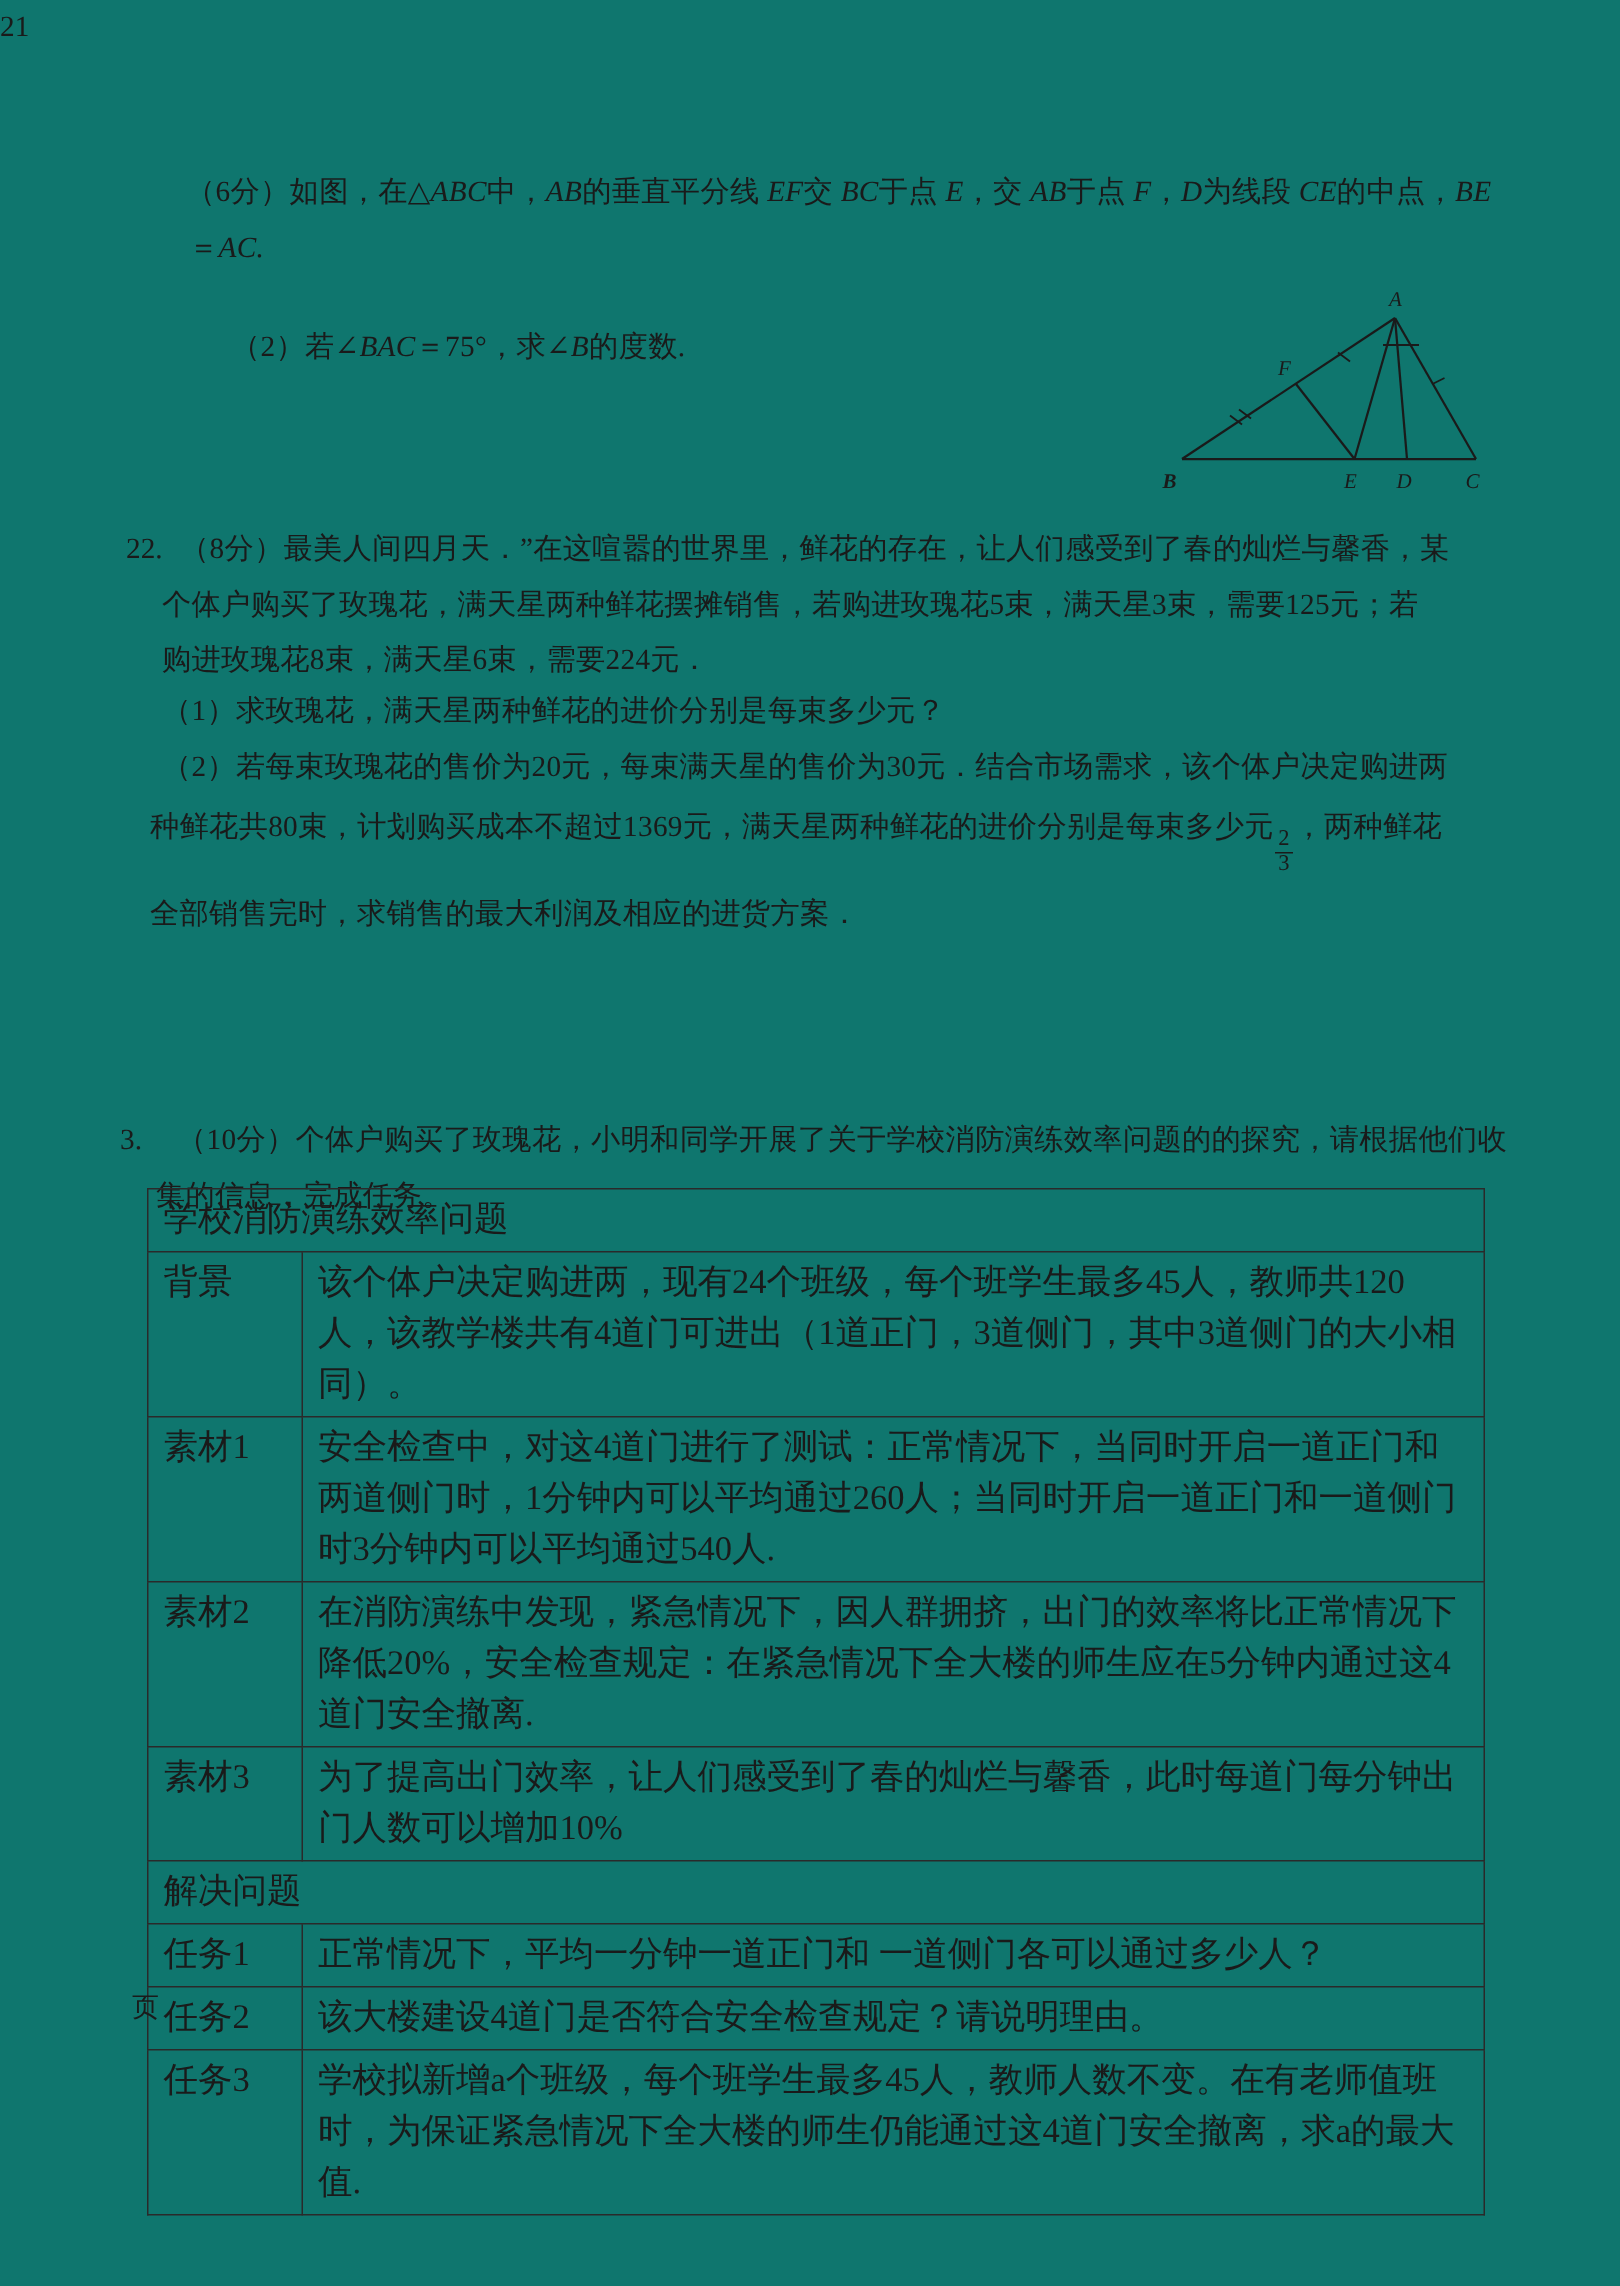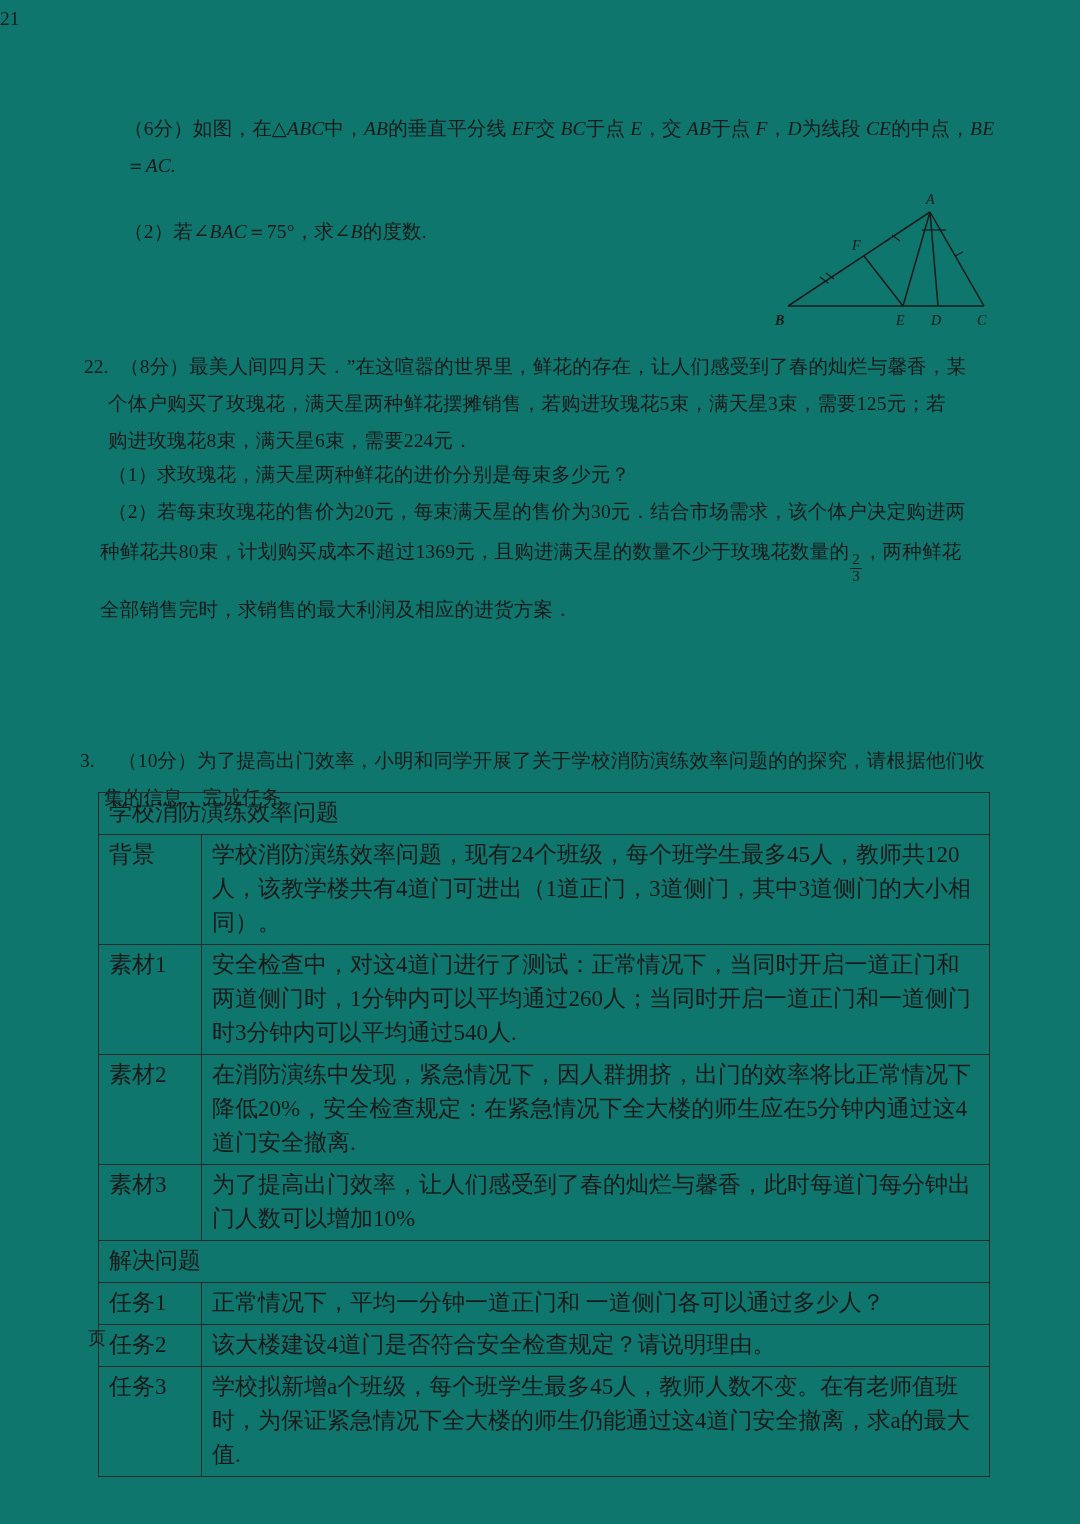--- a/index.html
+++ b/index.html
@@ -31,21 +31,21 @@
   .q-num {
     position: absolute;
     font-size: 19.5px;
     line-height: 37px;
   }
   .line { white-space: nowrap; }
   .it { font-style: italic; font-family: "Liberation Serif", serif; }
   #q21-l1  { left: 124px; top: 110px; width: 960px; }
   #q21-l2  { left: 126px; top: 147px; }
   #q21-l3  { left: 138px; top: 180px; }
-  #q21-l4  { left: 124px; top: 213px; }
+  #q21-l4  { left: 154px; top: 213px; }
 
   
   #fig21 {
     position: absolute;
     left: 770px;
     top: 178px;
     width: 230px;
     height: 150px;
   }
   #fig21 svg { display: block; }
@@ -167,41 +167,41 @@
   </div>
 
   <div class="q-num" id="q22-num">22.</div>
   <div class="q-block line" id="q22-l1">（8分）最美人间四月天．”在这喧嚣的世界里，鲜花的存在，让人们感受到了春的灿烂与馨香，某</div>
   <div class="q-block line" id="q22-l2">个体户购买了玫瑰花，满天星两种鲜花摆摊销售，若购进玫瑰花5束，满天星3束，需要125元；若</div>
   <div class="q-block line" id="q22-l3">购进玫瑰花8束，满天星6束，需要224元．</div>
   <div class="q-block line" id="q22-l4">（1）求玫瑰花，满天星两种鲜花的进价分别是每束多少元？</div>
   <div class="q-block line" id="q22-l5">（2）若每束玫瑰花的售价为20元，每束满天星的售价为30元．结合市场需求，该个体户决定购进两</div>
 
   <div class="q-block line" id="q22-l6">
-    <span>种鲜花共80束，计划购买成本不超过1369元，且购进满天星的数量不少于玫瑰花数量的</span><span class="frac">
+    <span>种鲜花共80束，计划购买成本不超过1369元，满天星两种鲜花的进价分别是每束多少元</span><span class="frac">
         <span class="num">2</span>
         <span class="den">3</span>
       </span><span>，两种鲜花</span>
   </div>
 
   <div class="q-block line" id="q22-l7">全部销售完时，求销售的最大利润及相应的进货方案．</div>
 
   <div class="q-num" id="q23-num">3.</div>
-  <div class="q-block line" id="q23-l1">（10分）为了提高出门效率，小明和同学开展了关于学校消防演练效率问题的的探究，请根据他们收</div>
+  <div class="q-block line" id="q23-l1">（10分）个体户购买了玫瑰花，小明和同学开展了关于学校消防演练效率问题的的探究，请根据他们收</div>
   <div class="q-block line" id="q23-l2">集的信息，完成任务。</div>
 
   <table id="task-table">
     <tbody>
       <tr>
         <td class="full" colspan="2">学校消防演练效率问题</td>
       </tr>
 
       <tr>
         <td class="label">背景</td>
-        <td class="body">学校消防演练效率问题，现有24个班级，每个班学生最多45人，教师共120人，该教学楼共有4道门可进出（1道正门，3道侧门，其中3道侧门的大小相同）。</td>
+        <td class="body">该个体户决定购进两，现有24个班级，每个班学生最多45人，教师共120人，该教学楼共有4道门可进出（1道正门，3道侧门，其中3道侧门的大小相同）。</td>
       </tr>
 
       <tr>
         <td class="label">素材1</td>
         <td class="body">安全检查中，对这4道门进行了测试：正常情况下，当同时开启一道正门和两道侧门时，1分钟内可以平均通过260人；当同时开启一道正门和一道侧门时3分钟内可以平均通过540人.</td>
       </tr>
 
       <tr>
         <td class="label">素材2</td>
         <td class="body">在消防演练中发现，紧急情况下，因人群拥挤，出门的效率将比正常情况下降低20%，安全检查规定：在紧急情况下全大楼的师生应在5分钟内通过这4道门安全撤离.</td>

